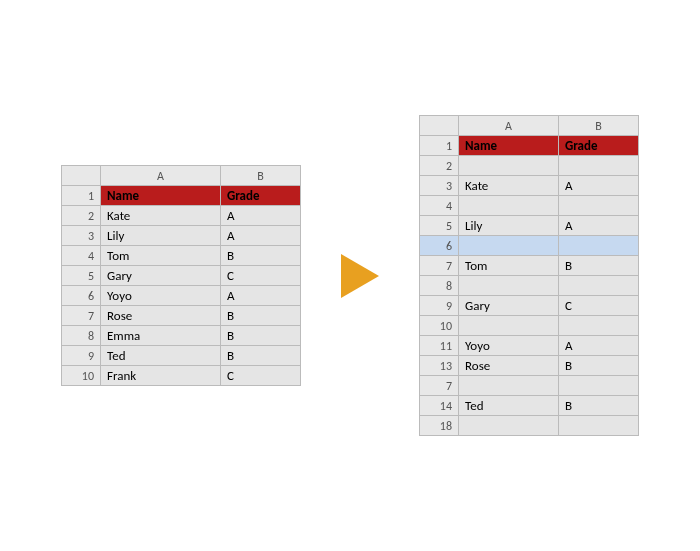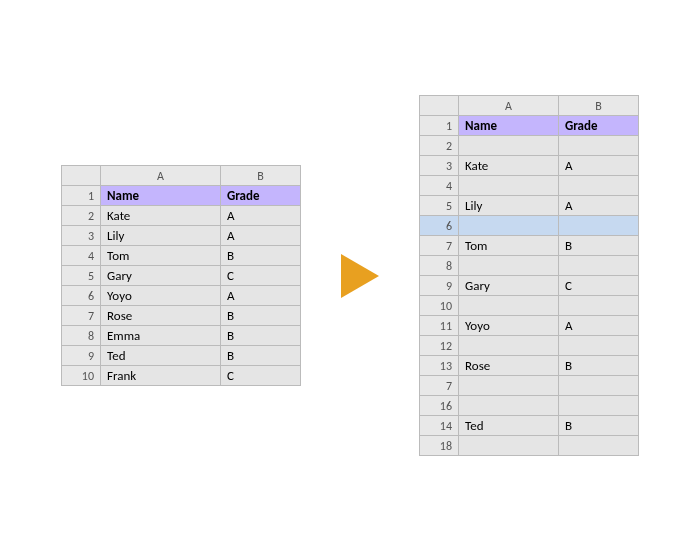--- a/index.html
+++ b/index.html
@@ -69,21 +69,21 @@
       font-size: 12px;
       border: 1px solid #bbb;
     }
 
     .spreadsheet td.data-cell {
       background: #e5e5e5;
     }
 
     .spreadsheet td.header-row {
       font-weight: bold;
-      background: #c4b5fd;
+      background: #b91c1c;
     }
 
     
     .left-table .spreadsheet {
       width: 240px;
     }
     .left-table .col-a { width: 120px; }
     .left-table .col-b { width: 80px; }
 
     
@@ -225,36 +225,26 @@
             <td class="row-header">10</td>
             <td class="data-cell"></td>
             <td class="data-cell"></td>
           </tr>
           <tr>
             <td class="row-header">11</td>
             <td class="data-cell">Yoyo</td>
             <td class="data-cell">A</td>
           </tr>
           <tr>
-            <td class="row-header">12</td>
-            <td class="data-cell"></td>
-            <td class="data-cell"></td>
-          </tr>
-          <tr>
             <td class="row-header">13</td>
             <td class="data-cell">Rose</td>
             <td class="data-cell">B</td>
           </tr>
           <tr>
             <td class="row-header">7</td>
-            <td class="data-cell"></td>
-            <td class="data-cell"></td>
-          </tr>
-          <tr>
-            <td class="row-header">16</td>
             <td class="data-cell"></td>
             <td class="data-cell"></td>
           </tr>
           <tr>
             <td class="row-header">14</td>
             <td class="data-cell">Ted</td>
             <td class="data-cell">B</td>
           </tr>
           <tr>
             <td class="row-header">18</td>

